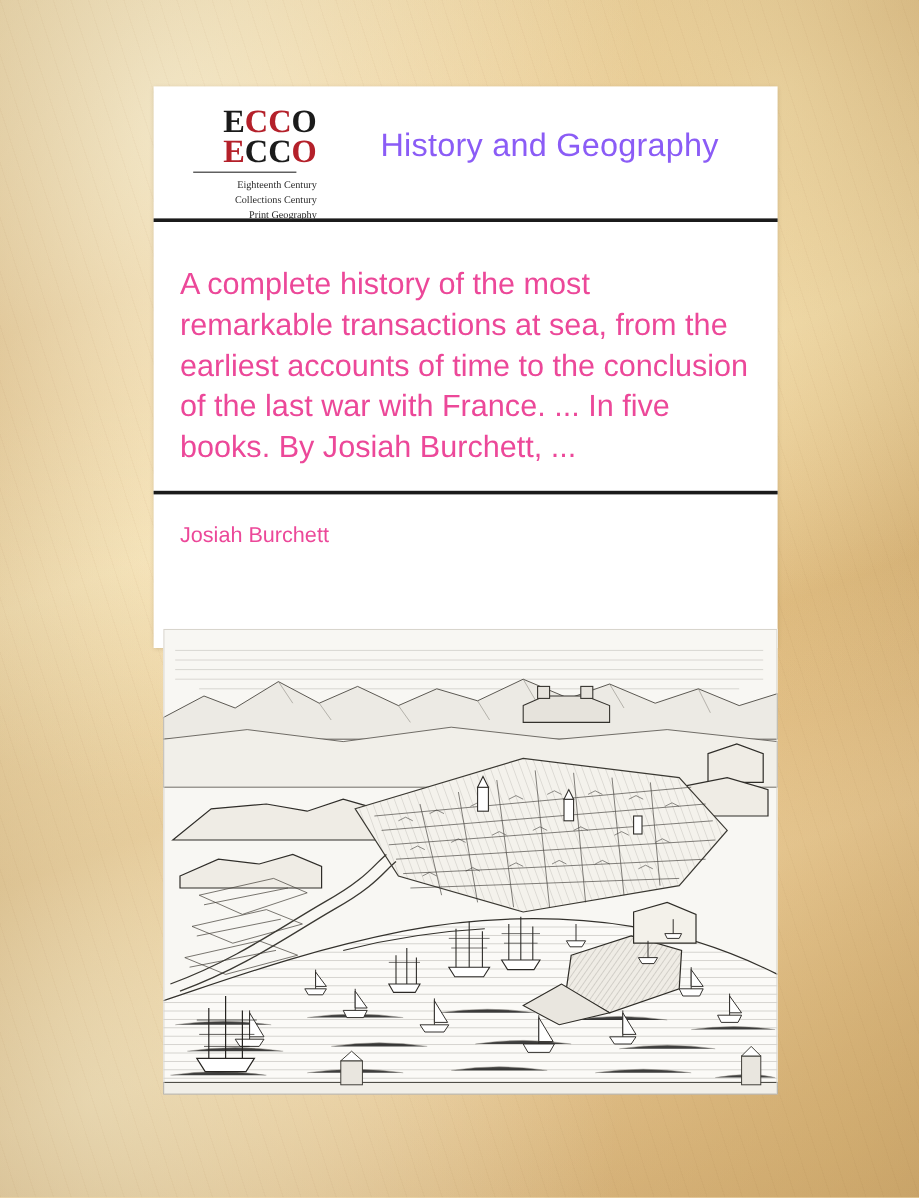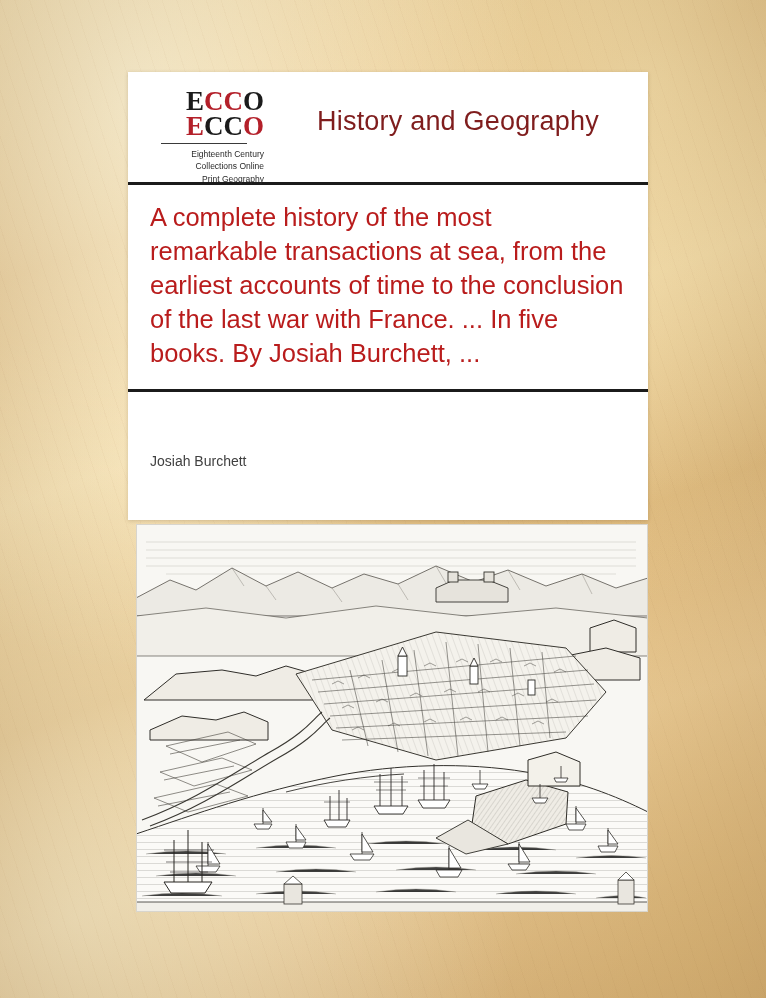--- a/index.html
+++ b/index.html
@@ -79,56 +79,56 @@
     color: #b4202a;
   }
   .ecco-word.second .c-dark { color: #1b1b1b; }
   .ecco-rule {
     width: 86px;
     height: 1px;
     background: #3a3a3a;
     margin: 3px auto 4px auto;
   }
   .ecco-sub {
-    font-family: Liberation Sans, sans-serif;
+    font-family: Liberation Serif, serif;
     font-size: 8.5px;
     line-height: 1.45;
     color: #2a2a2a;
   }
   .header-title {
     position: absolute;
     left: 150px;
     right: 10px;
     top: 34px;
     text-align: center;
     font-size: 27px;
-    color: #7f1d1d;
+    color: #8b5cf6;
     letter-spacing: .2px;
   }
 
   
   .title-block {
     padding: 16px 22px 18px 22px;
     border-bottom: 3px solid #1b1b1b;
   }
   .book-title {
     font-size: 25.5px;
     line-height: 1.33;
-    color: #b91c1c;
+    color: #ec4899;
+    margin-top: 20px;
   }
 
   
   .author-block {
     padding: 24px 22px 34px 22px;
     min-height: 70px;
   }
   .author-name {
-    font-size: 14px;
-    color: #404040;
-    margin-top: 37px;
+    font-size: 18px;
+    color: #ec4899;
   }
 
   
   .plate {
     position: absolute;
     left: 136px;
     top: 524px;
     width: 512px;
     height: 388px;
     background: #f7f6f2;
@@ -149,21 +149,21 @@
 <div class="cover">
 
   <div class="header">
 
     <div class="ecco-logo">
       <div class="ecco-word"><span>E</span><span class="c-red">CC</span><span>O</span></div>
       <div class="ecco-word second"><span>E</span><span class="c-dark">CC</span><span>O</span></div>
       <div class="ecco-rule"></div>
       <div class="ecco-sub">
         <div>Eighteenth Century</div>
-        <div>Collections Online</div>
+        <div>Collections Century</div>
         <div>Print Geography</div>
       </div>
     </div>
 
     <div class="header-title">History and Geography</div>
   </div>
 
   <div class="title-block">
     <div class="book-title">A complete history of the most remarkable transactions at sea, from the earliest accounts of time to the conclusion of the last war with France. ... In five books. By Josiah Burchett, ...</div>
   </div>

